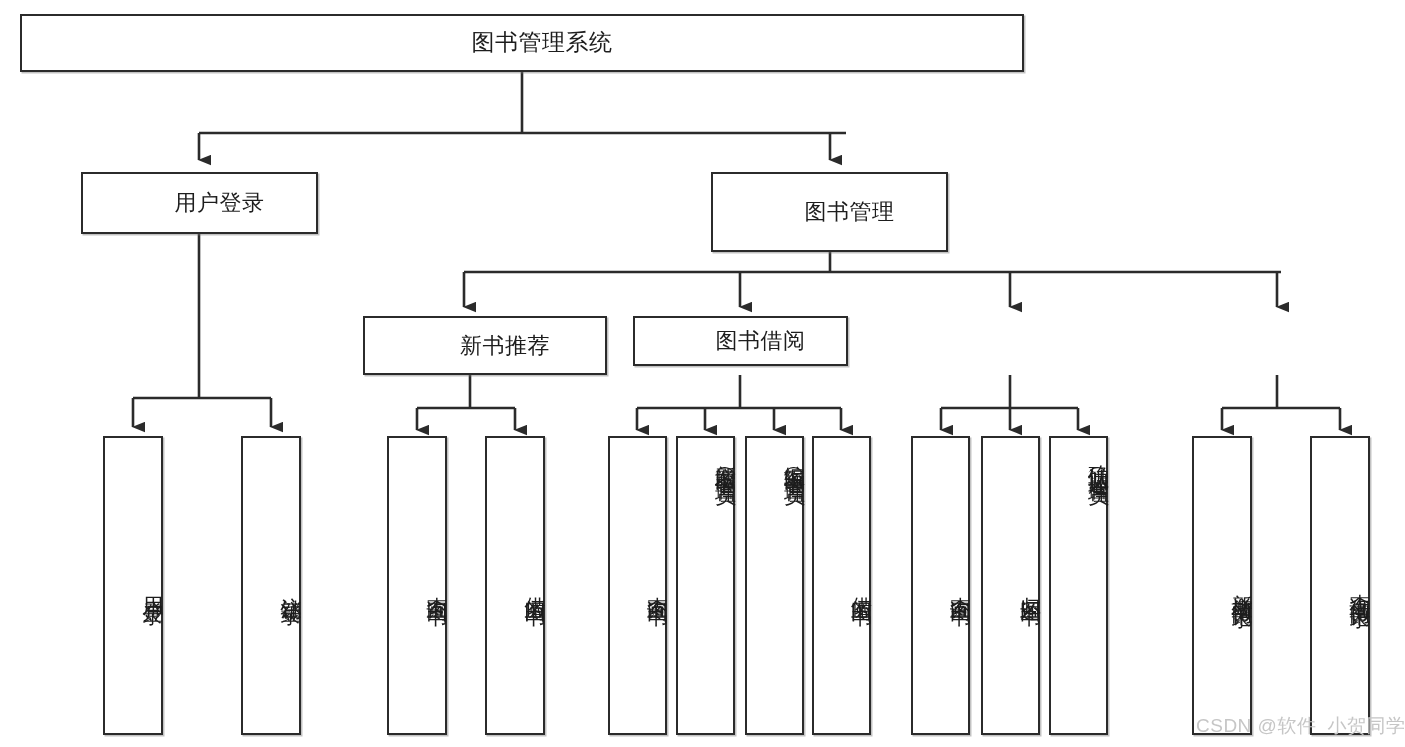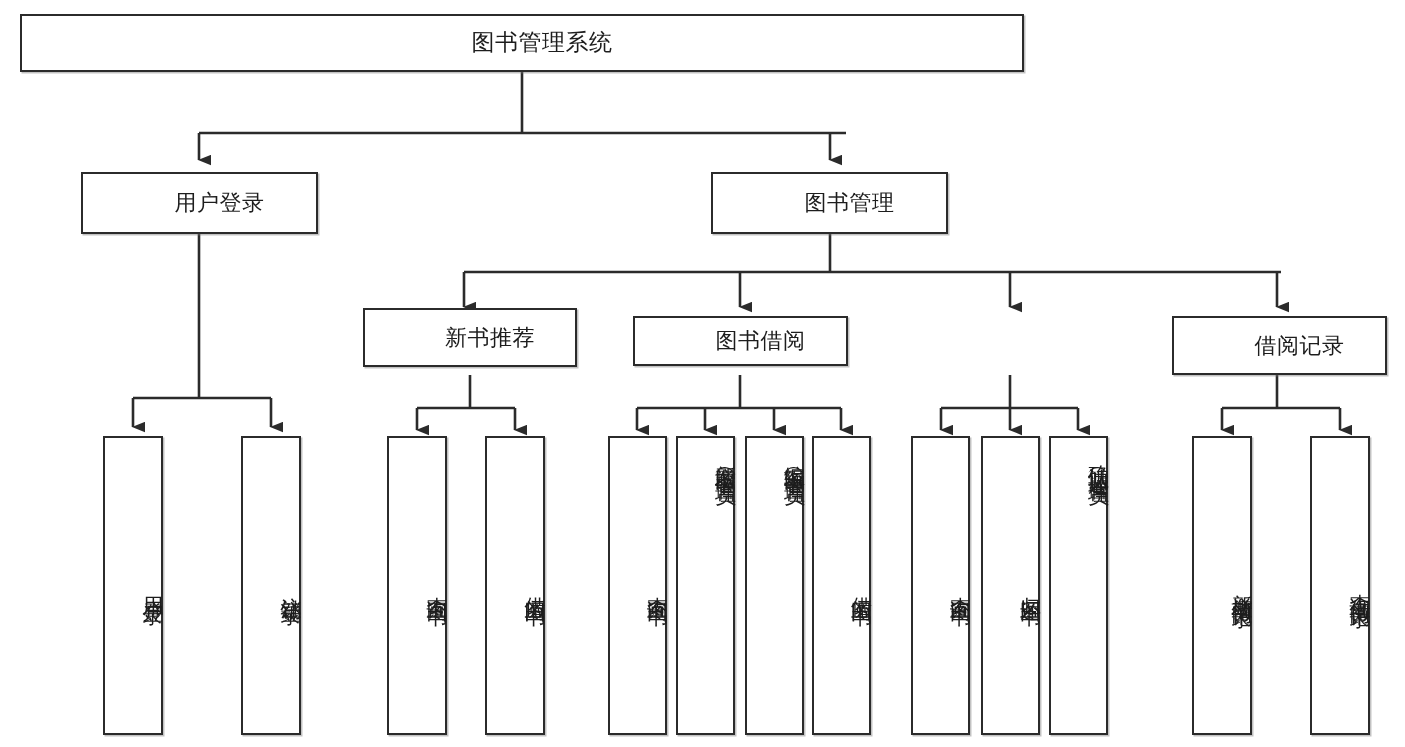--- a/index.html
+++ b/index.html
@@ -130,32 +130,29 @@
     </g>
   </svg>
 
   <div class="node root horiz" style="left:20px; top:14px; width:1004px; height:58px;">
     <span class="label">图书管理系统</span>
   </div>
 
   <div class="node horiz" style="left:81px; top:172px; width:237px; height:62px;">
     <span class="label">用户登录</span>
   </div>
-  <div class="node horiz" style="left:711px; top:172px; width:237px; height:62px;">
+  <div class="node horiz" style="left:711px; top:172px; width:237px; height:80px;">
     <span class="label">图书管理</span>
   </div>
 
-  <div class="node horiz" style="left:363px; top:308px; width:214px; height:59px;">
+  <div class="node horiz" style="left:363px; top:316px; width:244px; height:59px;">
     <span class="label">新书推荐</span>
   </div>
   <div class="node horiz" style="left:633px; top:316px; width:215px; height:50px;">
     <span class="label">图书借阅</span>
-  </div>
-  <div class="node horiz" style="left:1172px; top:316px; width:215px; height:59px;">
-    <span class="label">借阅记录</span>
   </div>
 
   <div class="node vert centered" style="left:103px; top:436px; width:60px; height:299px;">
     <span class="label">用户登录</span>
   </div>
   <div class="node vert centered" style="left:241px; top:436px; width:60px; height:299px;">
     <span class="label">注销登录</span>
   </div>
 
   <div class="node vert centered" style="left:387px; top:436px; width:60px; height:299px;">
@@ -188,14 +185,15 @@
     <span class="label">确认归还（管理员）</span>
   </div>
 
   <div class="node vert centered" style="left:1192px; top:436px; width:60px; height:299px;">
     <span class="label">新增借阅记录</span>
   </div>
   <div class="node vert centered" style="left:1310px; top:436px; width:60px; height:299px;">
     <span class="label">查询借阅记录</span>
   </div>
 
+  <div class="watermark" style="left:1196px; top:713px;">CSDN @软件_小贺同学</div>
 
 </div>
 
 </body></html>

